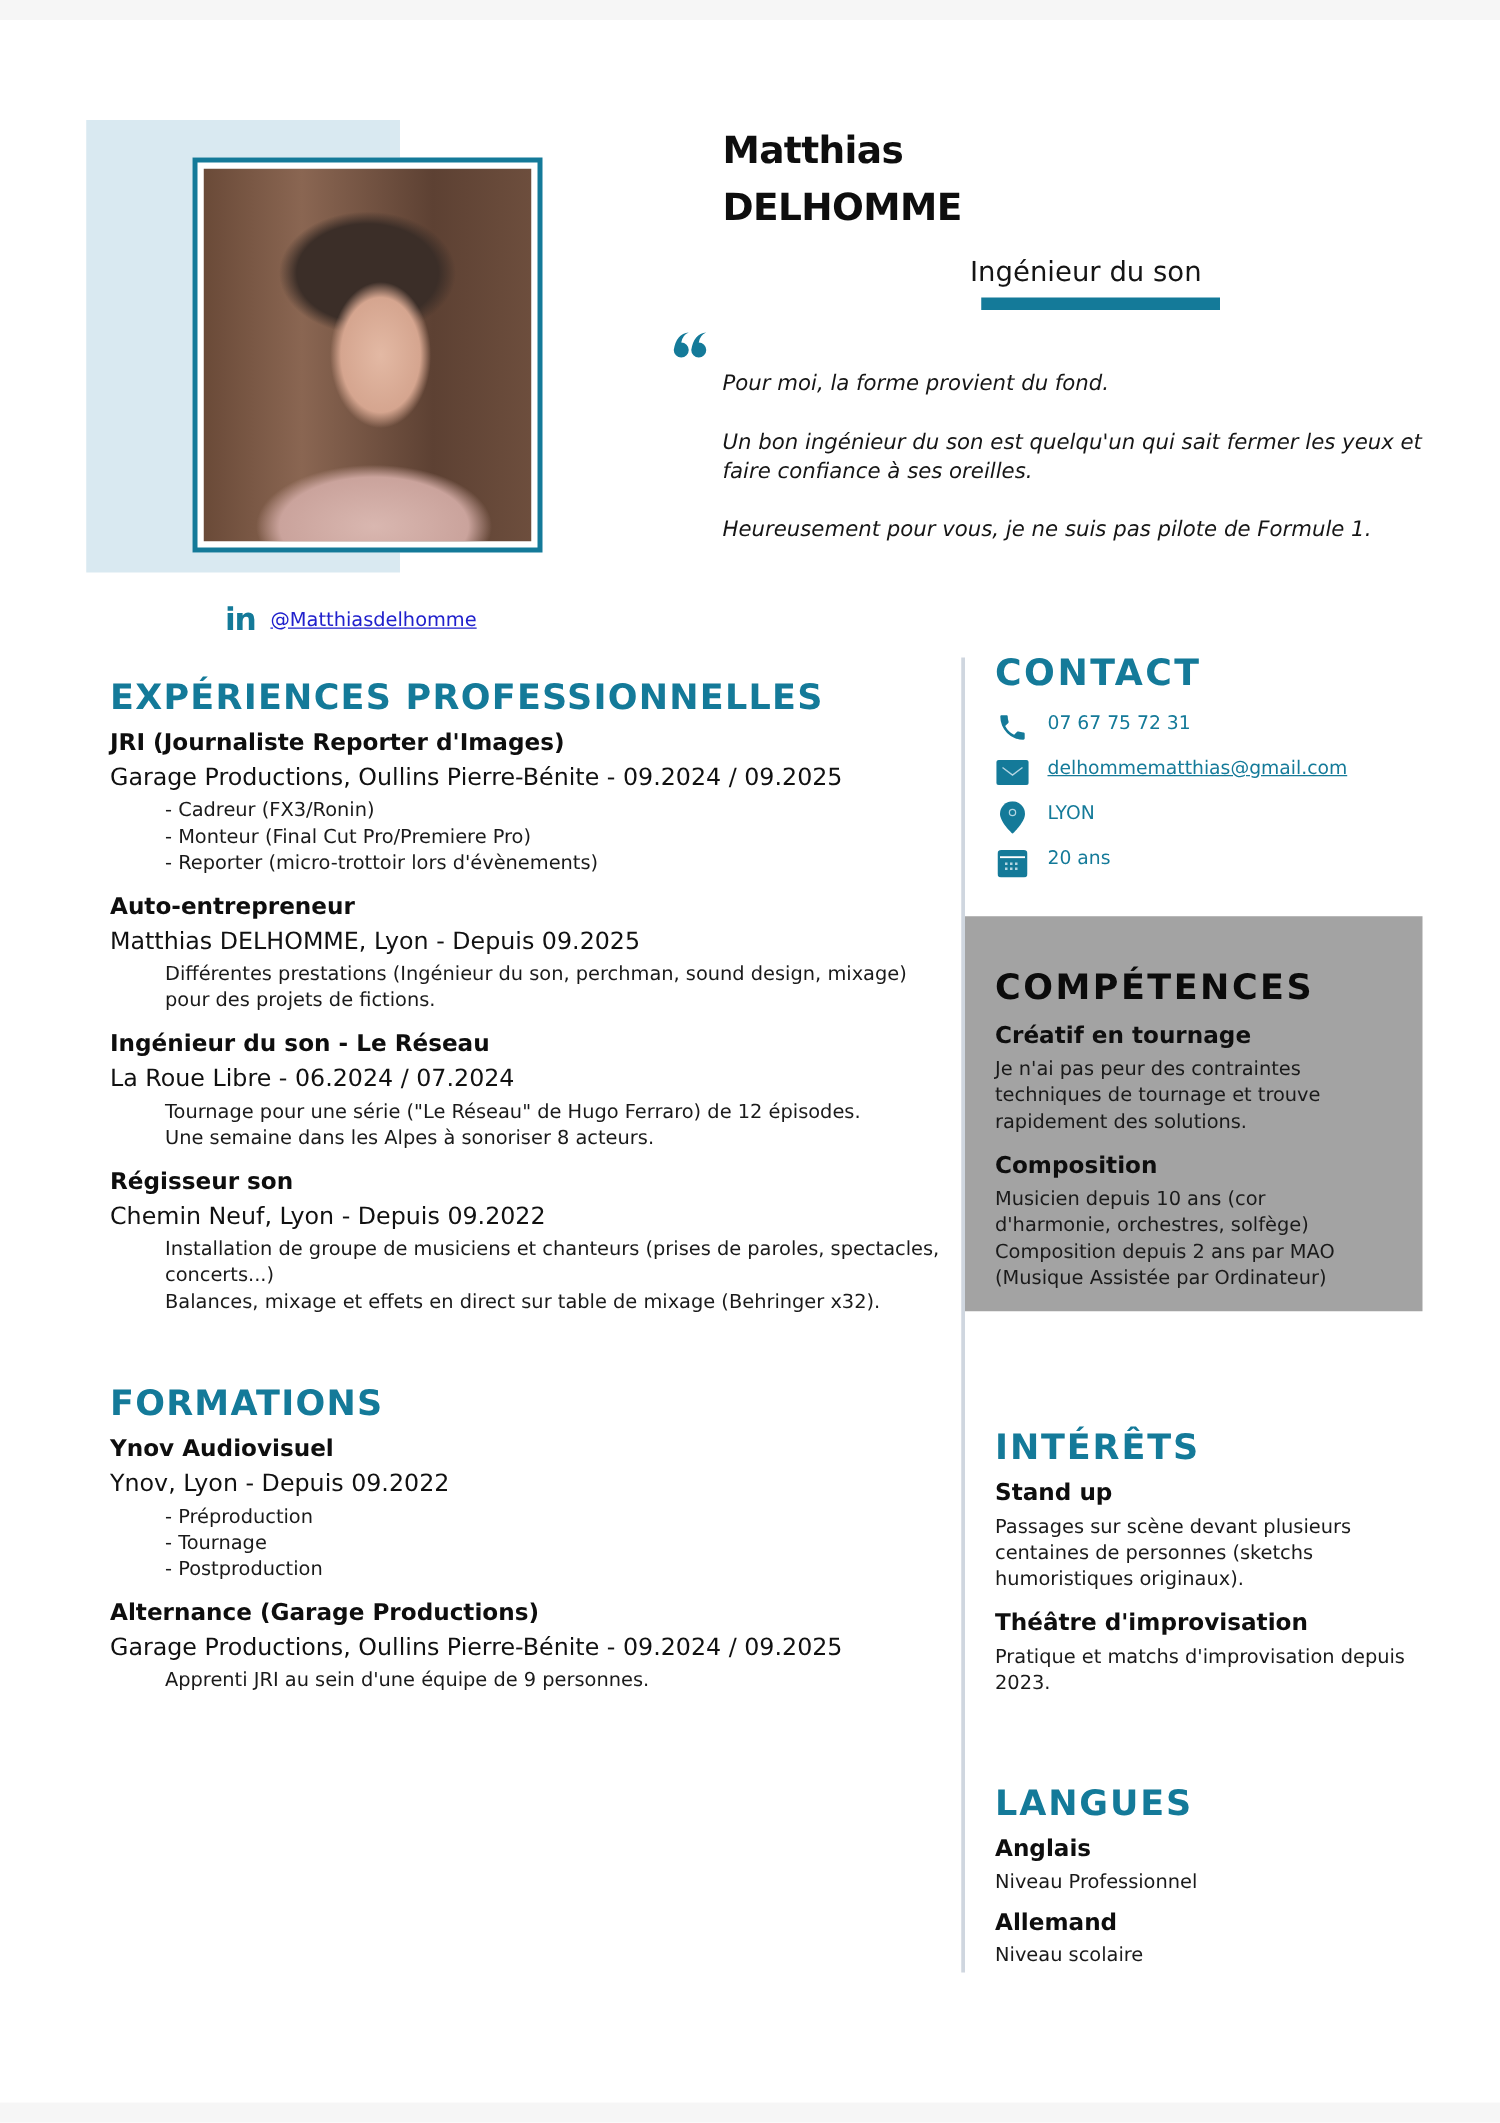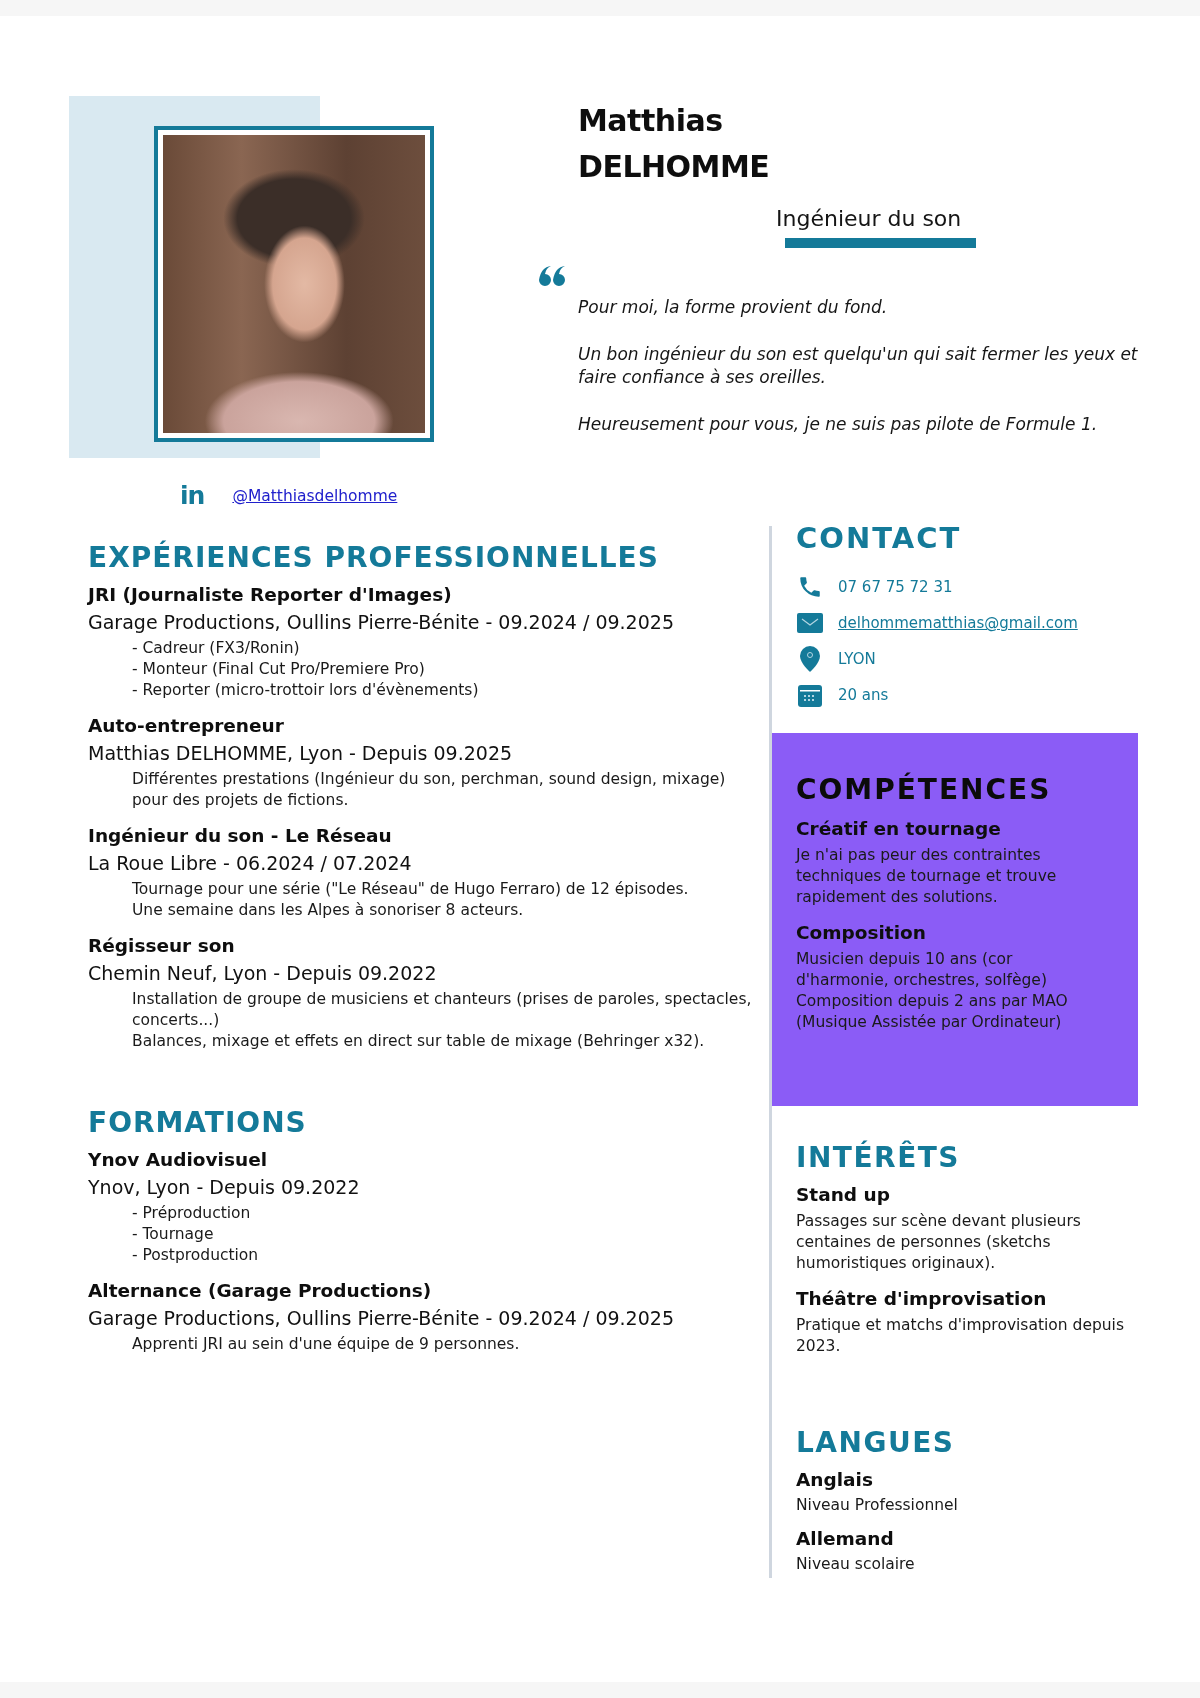--- a/index.html
+++ b/index.html
@@ -30,44 +30,44 @@
   .job-title {
     left: 776px; top: 190px; font-family: "DejaVu Sans", sans-serif; font-size: 22px; color: #151515;
   }
   .job-bar { left: 785px; top: 222px; width: 191px; height: 10px; background: #147a99; }
   .quote-icon { left: 537px; top: 248px; width: 30px; height: 24px; }
   .quote {
     left: 578px; top: 280px; width: 570px; font-family: "DejaVu Sans", sans-serif; font-style: italic;
     font-size: 17px; line-height: 23px; color: #161616;
   }
   .quote p { margin: 0 0 24px 0; }
-  .linkedin { left: 180px; top: 465px; display: flex; align-items: center; gap: 28px; }
+  .linkedin { left: 180px; top: 465px; display: flex; align-items: center; gap: 12px; }
   .li-icon { font-family: "DejaVu Sans", sans-serif; font-weight: bold; font-size: 25px; color: #147a99; letter-spacing: -1px; }
   .li-link { font-family: "DejaVu Sans", sans-serif; font-size: 15.5px; color: #2020cc; text-decoration: underline; }
 
   .left-col { left: 88px; top: 525px; width: 670px; }
   .sec-title {
     font-family: "DejaVu Sans", sans-serif; font-weight: bold; font-size: 28px; color: #147a99;
     letter-spacing: 1px; margin: 0 0 10px 0;
   }
   .entry { margin-bottom: 14px; }
   .entry-title { font-family: "DejaVu Sans", sans-serif; font-weight: bold; font-size: 18.5px; color: #0e0e0e; margin-bottom: 6px; }
   .entry-sub { font-family: "DejaVu Sans", sans-serif; font-size: 19px; color: #111; margin-bottom: 5px; }
   .entry-desc { font-family: "DejaVu Sans", sans-serif; font-size: 15.5px; line-height: 21px; color: #1a1a1a; margin-left: 44px; }
   .entry-desc div { white-space: pre-wrap; }
 
   .divider { left: 769px; top: 510px; width: 3px; height: 1052px; background: #cfd6df; }
   .right-col { left: 796px; top: 505px; width: 360px; }
   .contact-title { font-family: "DejaVu Sans", sans-serif; font-weight: bold; font-size: 29px; color: #147a99; letter-spacing: 2px; margin-bottom: 14px; }
-  .contact-row { display: flex; align-items: center; height: 36px; }
+  .contact-row { display: flex; align-items: flex-start; height: 36px; }
   .contact-row .ic { width: 28px; height: 26px; margin-right: 14px; display: flex; align-items: center; justify-content: center; }
   .contact-row .txt { font-family: "DejaVu Sans", sans-serif; font-size: 15px; color: #147a99; }
   .contact-row a.txt { text-decoration: underline; }
 
-  .skills-box { left: 772px; top: 717px; width: 366px; height: 373px; background: #8b5cf6; }
+  .skills-box { left: 772px; top: 717px; width: 366px; height: 316px; background: #a3a3a3; }
   .skills-inner { position: absolute; left: 24px; top: 40px; width: 330px; }
   .skills-title { font-family: "DejaVu Sans", sans-serif; font-weight: bold; font-size: 28px; color: #0b0b0b; letter-spacing: 2px; margin-bottom: 12px; }
   .r-item-title { font-family: "DejaVu Sans", sans-serif; font-weight: bold; font-size: 18.5px; color: #0e0e0e; margin-bottom: 6px; }
   .r-item-desc { font-family: "DejaVu Sans", sans-serif; font-size: 15.5px; line-height: 21px; color: #1a1a1a; margin-bottom: 14px; white-space: pre-wrap; }
 
   .interests { left: 796px; top: 1125px; width: 360px; }
   .langues { left: 796px; top: 1410px; width: 360px; }
   .sec-title-r { font-family: "DejaVu Sans", sans-serif; font-weight: bold; font-size: 28px; color: #147a99; letter-spacing: 1.5px; margin-bottom: 10px; }
   .lang-desc { font-family: "DejaVu Sans", sans-serif; font-size: 15.5px; color: #1a1a1a; margin-bottom: 14px; }
 </style>

